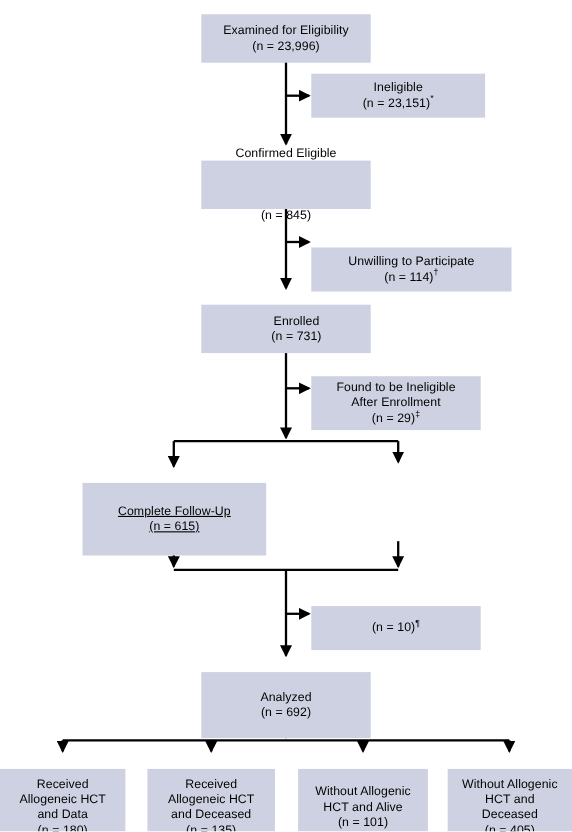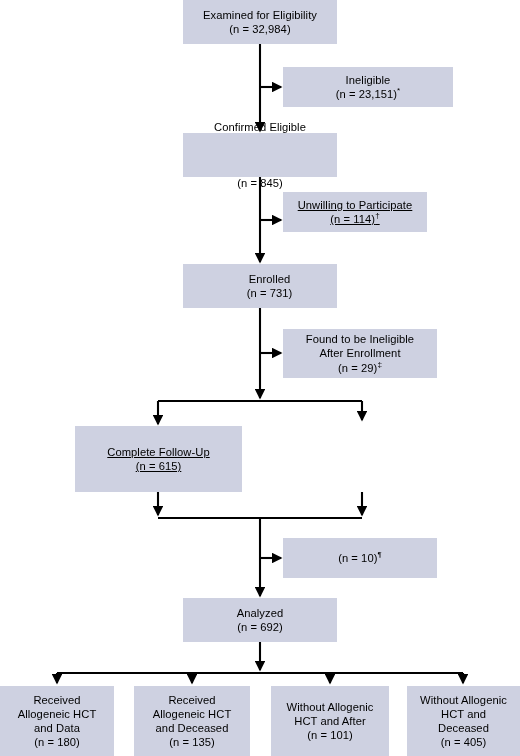--- a/index.html
+++ b/index.html
@@ -34,38 +34,39 @@
     color: #000000;
     display: flex;
     flex-direction: column;
     align-items: center;
     justify-content: center;
     text-align: center;
     line-height: 1.26;
     font-size: 11.2px;
     letter-spacing: 0.06px;
     padding: 2px 4px;
+    margin-top: 13px;
   }
   .node .ln {
     display: block;
     white-space: nowrap;
   }
   sup {
     font-size: 0.72em;
     vertical-align: super;
     line-height: 0;
   }
   
   #node-examined   { left: 183px; top: 0px;   width: 154px; height: 44px; }
   #node-confirmed  { left: 183px; top: 133px; width: 154px; height: 44px; gap: 41px; }
   #node-enrolled   { left: 183px; top: 264px; width: 154px; height: 44px; padding-left: 23px; }
-  #node-analyzed   { left: 183px; top: 598px; width: 154px; height: 44px; }
+  #node-analyzed   { left: 183px; top: 598px; width: 154px; height: 60px; }
   
-  #node-ineligible { left: 283px; top: 67px;  width: 170px; height: 40px; text-align: center; }
-  #node-unwilling  { left: 283px; top: 192px; width: 144px; height: 40px; text-decoration: underline; }
+  #node-ineligible { left: 283px; top: 54px;  width: 158px; height: 40px; text-align: center; }
+  #node-unwilling  { left: 283px; top: 212px; width: 182px; height: 40px; }
   #node-found      { left: 283px; top: 329px; width: 154px; height: 49px; text-align: right; }
   #node-excluded   { left: 283px; top: 538px; width: 154px; height: 40px; }
   
   #node-complete   { left: 75px;  top: 426px; width: 167px; height: 66px; text-decoration: underline; }
   #node-incomplete { left: 262px; top: 422px; width: 175px; height: 70px; }
   
   #node-out-0 { left: 0px;   top: 686px; width: 114px; height: 70px; }
   #node-out-1 { left: 134px; top: 686px; width: 116px; height: 70px; }
   #node-out-2 { left: 271px; top: 686px; width: 118px; height: 70px; }
   #node-out-3 { left: 407px; top: 686px; width: 113px; height: 70px; }
@@ -111,21 +112,21 @@
       <path d="M 57 673 L 463 673"></path>
       <path d="M 57 673 L 57 683" marker-end="url(#arrow)"></path>
       <path d="M 192 673 L 192 683" marker-end="url(#arrow)"></path>
       <path d="M 330 673 L 330 683" marker-end="url(#arrow)"></path>
       <path d="M 463 673 L 463 683" marker-end="url(#arrow)"></path>
     </g>
   </svg>
 
   <div class="node" id="node-examined">
     <span class="ln">Examined for Eligibility</span>
-    <span class="ln">(n = 32,984)</span>
+    <span class="ln">(n = 23,996)</span>
   </div>
 
   <div class="node" id="node-ineligible">
     <span class="ln">Ineligible</span>
     <span class="ln"><span>(n = 23,151)</span><sup>*</sup></span>
   </div>
 
   <div class="node" id="node-confirmed">
     <span class="ln">Confirmed Eligible</span>
     <span class="ln">(n = 845)</span>
@@ -171,21 +172,21 @@
 
   <div class="node" id="node-out-1">
     <span class="ln">Received</span>
     <span class="ln">Allogeneic HCT</span>
     <span class="ln">and Deceased</span>
     <span class="ln">(n = 135)</span>
   </div>
 
   <div class="node" id="node-out-2">
     <span class="ln">Without Allogenic</span>
-    <span class="ln">HCT and After</span>
+    <span class="ln">HCT and Alive</span>
     <span class="ln">(n = 101)</span>
   </div>
 
   <div class="node" id="node-out-3">
     <span class="ln">Without Allogenic</span>
     <span class="ln">HCT and</span>
     <span class="ln">Deceased</span>
     <span class="ln">(n = 405)</span>
   </div>
 

